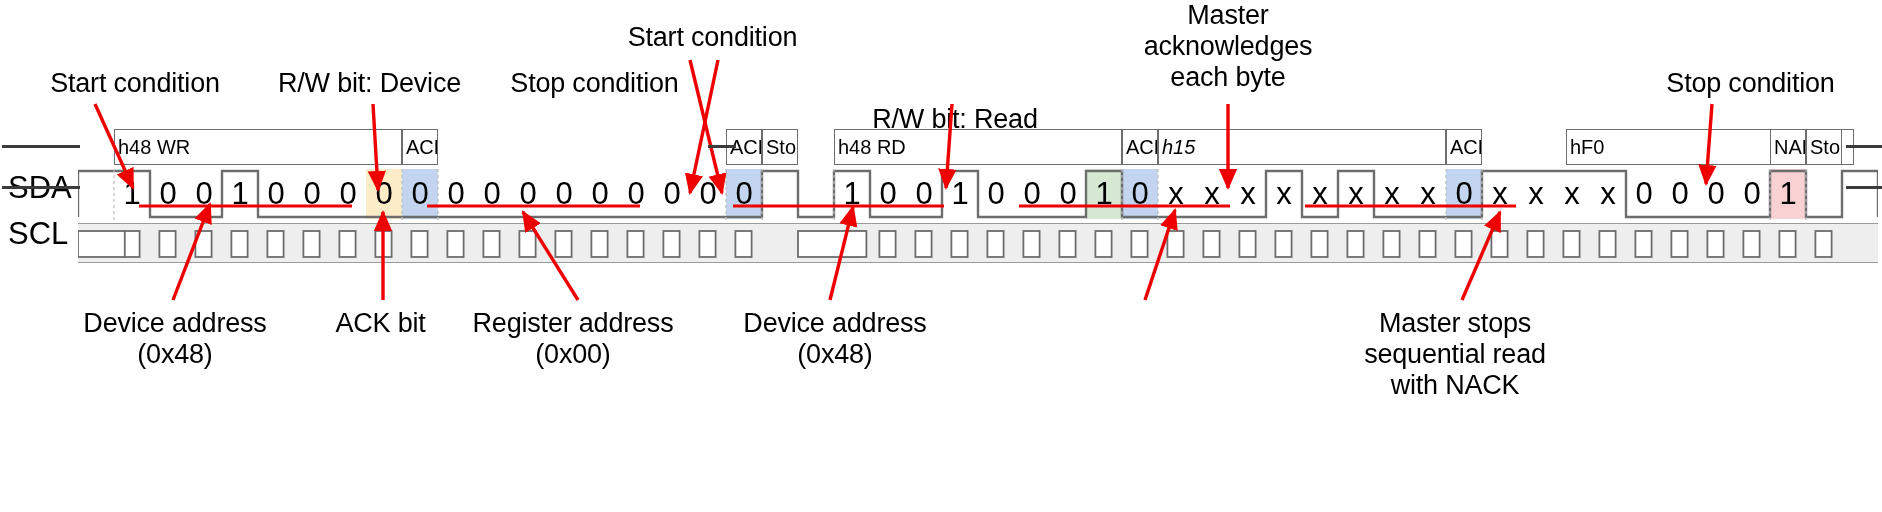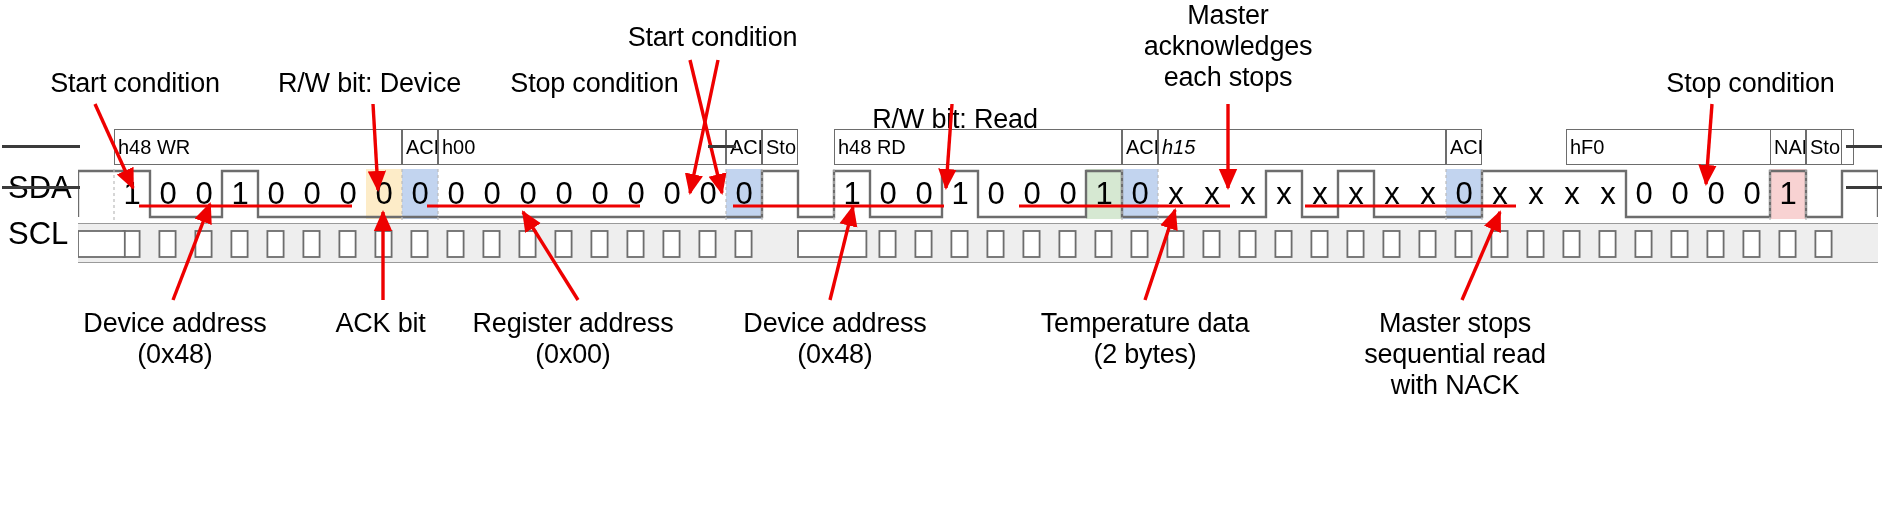--- a/index.html
+++ b/index.html
@@ -93,51 +93,48 @@
   <div class="anno" style="left:262px;top:68px;width:215px;">R/W bit: Device</div>
 
   <div class="anno" style="left:487px;top:68px;width:215px;">Stop condition</div>
 
   <div class="anno" style="left:605px;top:22px;width:215px;">Start condition</div>
 
   <div class="anno" style="left:855px;top:68px;width:200px;margin-top:36px;">R/W bit: Read</div>
 
   <div class="anno" style="left:1113px;top:0px;width:230px;">Master
 acknowledges
-each stops</div>
+each byte</div>
 
   <div class="anno" style="left:1638px;top:68px;width:225px;">Stop condition</div>
 
   <div class="anno" style="left:50px;top:308px;width:250px;">Device address
 (0x48)</div>
 
   <div class="anno" style="left:318px;top:308px;width:125px;">ACK bit</div>
 
   <div class="anno" style="left:448px;top:308px;width:250px;">Register address
 (0x00)</div>
 
   <div class="anno" style="left:710px;top:308px;width:250px;">Device address
 (0x48)</div>
 
-  <div class="anno" style="left:1010px;top:308px;width:270px;">Temperature data
-(2 bytes)</div>
 
   <div class="anno" style="left:1330px;top:308px;width:250px;">Master stops
 sequential read
 with NACK</div>
 
   <div class="signame" style="left:8px;top:170px;">SDA</div>
   <div class="signame" style="left:8px;top:216px;">SCL</div>
 
   <div id="wave">
 
     <div class="railrow" id="bytestrip">
         <div class="cellbox" style="left: 36px; width: 288px;">h48 WR</div>
         <div class="cellbox" style="left: 324px; width: 36px;">ACK</div>
-        <div class="cellbox" style="left: 360px; width: 288px;">h00</div>
         <div class="cellbox" style="left: 648px; width: 36px;">ACK</div>
         <div class="cellbox" style="left: 684px; width: 36px;">Stop</div>
         <div class="cellbox" style="left: 756px; width: 288px;">h48 RD</div>
         <div class="cellbox" style="left: 1044px; width: 36px;">ACK</div>
         <div class="cellbox" style="left: 1080px; width: 288px; font-style: italic;">h15</div>
         <div class="cellbox" style="left: 1368px; width: 36px;">ACK</div>
         <div class="cellbox" style="left: 1488px; width: 288px;">hF0</div>
         <div class="cellbox" style="left: 1692px; width: 36px;">NAK</div>
         <div class="cellbox" style="left: 1728px; width: 36px;">Stop</div>
       </div>

